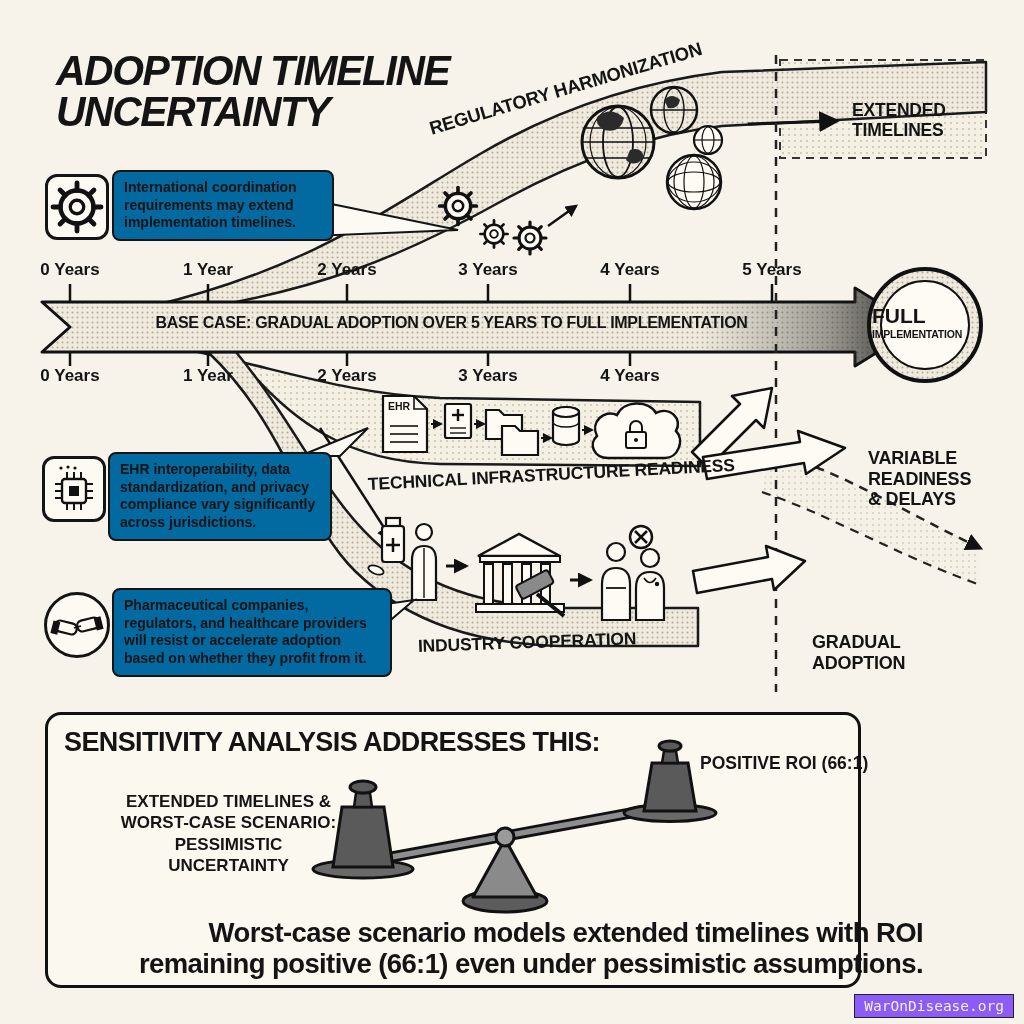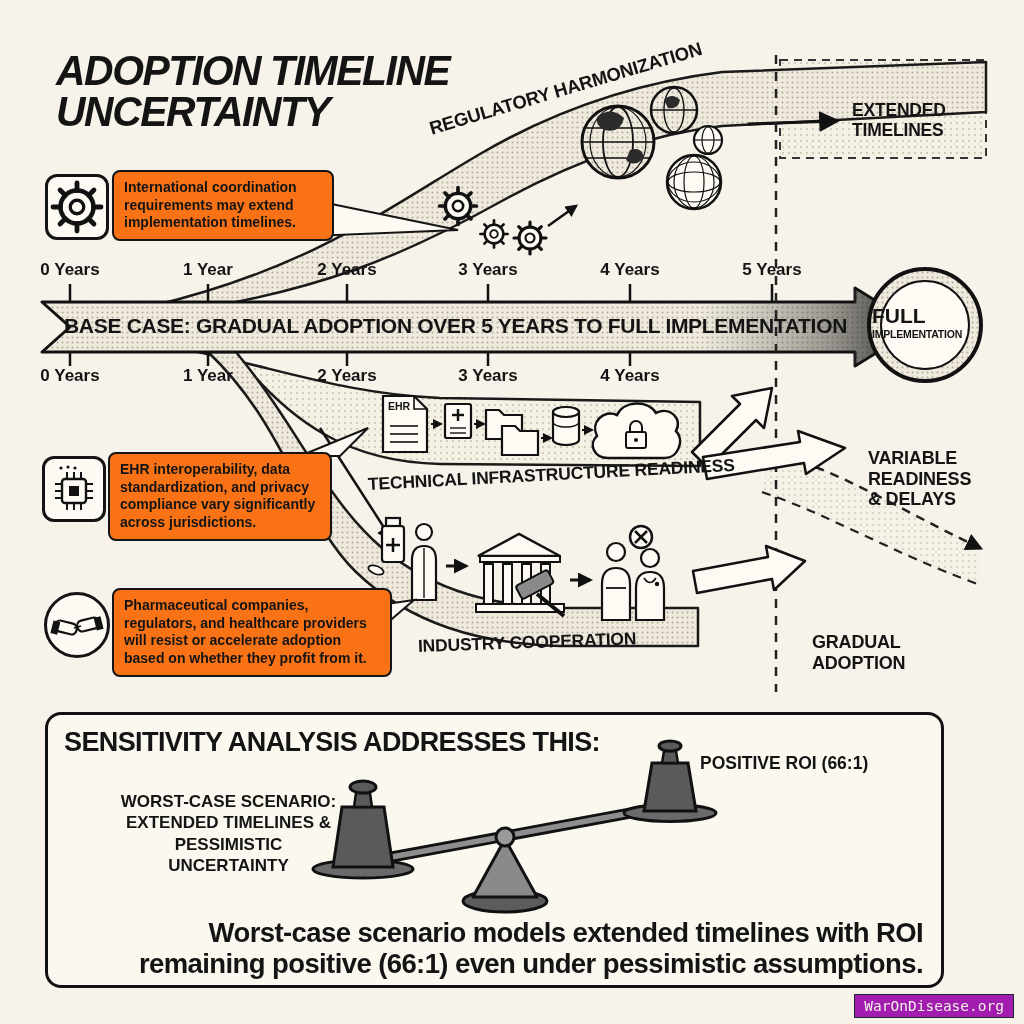--- a/index.html
+++ b/index.html
@@ -12,38 +12,38 @@
   .abs{position:absolute}
   .lbl{position:absolute;font-weight:bold;color:#141414;white-space:nowrap}
   .title{
     font-size:43px;font-style:italic;font-weight:bold;line-height:.95;
     letter-spacing:-1.5px;transform:scaleX(.95);transform-origin:left top;
   }
   .tick-label{font-size:17px;text-align:center;width:92px}
   .branch-label{font-size:17.5px;letter-spacing:-.2px}
   .outcome{font-size:18px;line-height:1.15;letter-spacing:-.2px}
   .callout{
-    position:absolute;background:#f97316;border:2.5px solid #141414;border-radius:8px;
+    position:absolute;background:#0369a1;border:2.5px solid #141414;border-radius:8px;
     padding:7px 10px;font-size:14px;font-weight:bold;line-height:1.26;color:#141414;
   }
   .tile{
     position:absolute;background:#fcfaf3;border:3px solid #141414;border-radius:12px;
     display:flex;align-items:center;justify-content:center;
   }
   .tile.round{border-radius:50%}
   .panel{
-    position:absolute;left:45px;top:712px;width:899px;height:276px;
+    position:absolute;left:45px;top:712px;width:816px;height:276px;
     background:#fbf8f0;border:3.5px solid #111;border-radius:16px;box-sizing:border-box;
   }
   .panel-heading{position:absolute;left:16px;top:12px;font-size:27px;font-weight:bold;letter-spacing:-.6px;white-space:nowrap}
   .worst{position:absolute;left:68px;top:76px;width:225px;text-align:center;font-size:17px;font-weight:bold;line-height:1.25}
   .roi{position:absolute;left:652px;top:38px;font-size:17.5px;font-weight:bold;white-space:nowrap}
   .caption{position:absolute;left:60px;top:202px;width:815px;text-align:right;font-size:27.5px;font-weight:bold;letter-spacing:-.6px;line-height:1.14}
   .watermark{
-    position:absolute;right:10px;top:994px;background:#a21caf;color:#f2efe6;
+    position:absolute;right:10px;top:994px;background:#8b5cf6;color:#f2efe6;
     font-family:"DejaVu Sans Mono",monospace;font-size:14.5px;padding:3px 9px;border:1px solid #20242a;
   }
   .center{text-align:left}
 </style>
 </head>
 <body>
 
 <svg class="abs" style="left:0;top:0" width="1024" height="1024" viewBox="0 0 1024 1024">
   <defs>
     <pattern id="half" width="5" height="5" patternUnits="userSpaceOnUse">
@@ -270,21 +270,21 @@
 </div>
 <div class="callout" style="left:112px;top:170px;width:198px">International coordination requirements may extend implementation timelines.</div>
 
 <div class="lbl tick-label" style="left:24px;top:260px">0 Years</div>
 <div class="lbl tick-label" style="left:162px;top:260px">1 Year</div>
 <div class="lbl tick-label" style="left:301px;top:260px">2 Years</div>
 <div class="lbl tick-label" style="left:442px;top:260px">3 Years</div>
 <div class="lbl tick-label" style="left:584px;top:260px">4 Years</div>
 <div class="lbl tick-label" style="left:726px;top:260px">5 Years</div>
 
-<div class="lbl" style="left:64px;top:314px;width:775px;font-size:21px;letter-spacing:-.3px">BASE CASE: GRADUAL ADOPTION OVER 5 YEARS TO FULL IMPLEMENTATION</div>
+<div class="lbl" style="left:64px;top:314px;width:775px;text-align:center;font-size:16px;letter-spacing:-.3px">BASE CASE: GRADUAL ADOPTION OVER 5 YEARS TO FULL IMPLEMENTATION</div>
 
 <div class="lbl center" style="left:872px;top:304px;width:106px;white-space:normal">
   <div style="font-size:21px">FULL</div>
   <div style="font-size:10.5px;letter-spacing:-.2px">IMPLEMENTATION</div>
 </div>
 
 <div class="lbl tick-label" style="left:24px;top:366px">0 Years</div>
 <div class="lbl tick-label" style="left:162px;top:366px">1 Year</div>
 <div class="lbl tick-label" style="left:301px;top:366px">2 Years</div>
 <div class="lbl tick-label" style="left:442px;top:366px">3 Years</div>
@@ -355,21 +355,21 @@
     <ellipse cx="622" cy="98" rx="46" ry="8.5" fill="#6a6a6a" stroke="#111" stroke-width="3"></ellipse>
     <g fill="#5a5a5a" stroke="#111">
       <polygon points="596,96 648,96 640,48 604,48" stroke-width="3"></polygon>
       <polygon points="616,36 628,36 630,48 614,48" stroke-width="2.5"></polygon>
       <ellipse cx="622" cy="31" rx="11" ry="5" stroke-width="3"></ellipse>
     </g>
   </svg>
 
   <div class="panel-heading">SENSITIVITY ANALYSIS ADDRESSES THIS:</div>
   <div class="worst">
+    <div>EXTENDED TIMELINES &amp;</div>
     <div>WORST-CASE SCENARIO:</div>
-    <div>EXTENDED TIMELINES &amp;</div>
     <div>PESSIMISTIC UNCERTAINTY</div>
   </div>
   <div class="roi">POSITIVE ROI (66:1)</div>
   <div class="caption">Worst-case scenario models extended timelines with ROI remaining positive (66:1) even under pessimistic assumptions.</div>
 </div>
 
 <div class="watermark">WarOnDisease.org</div>
 
 </body></html>

